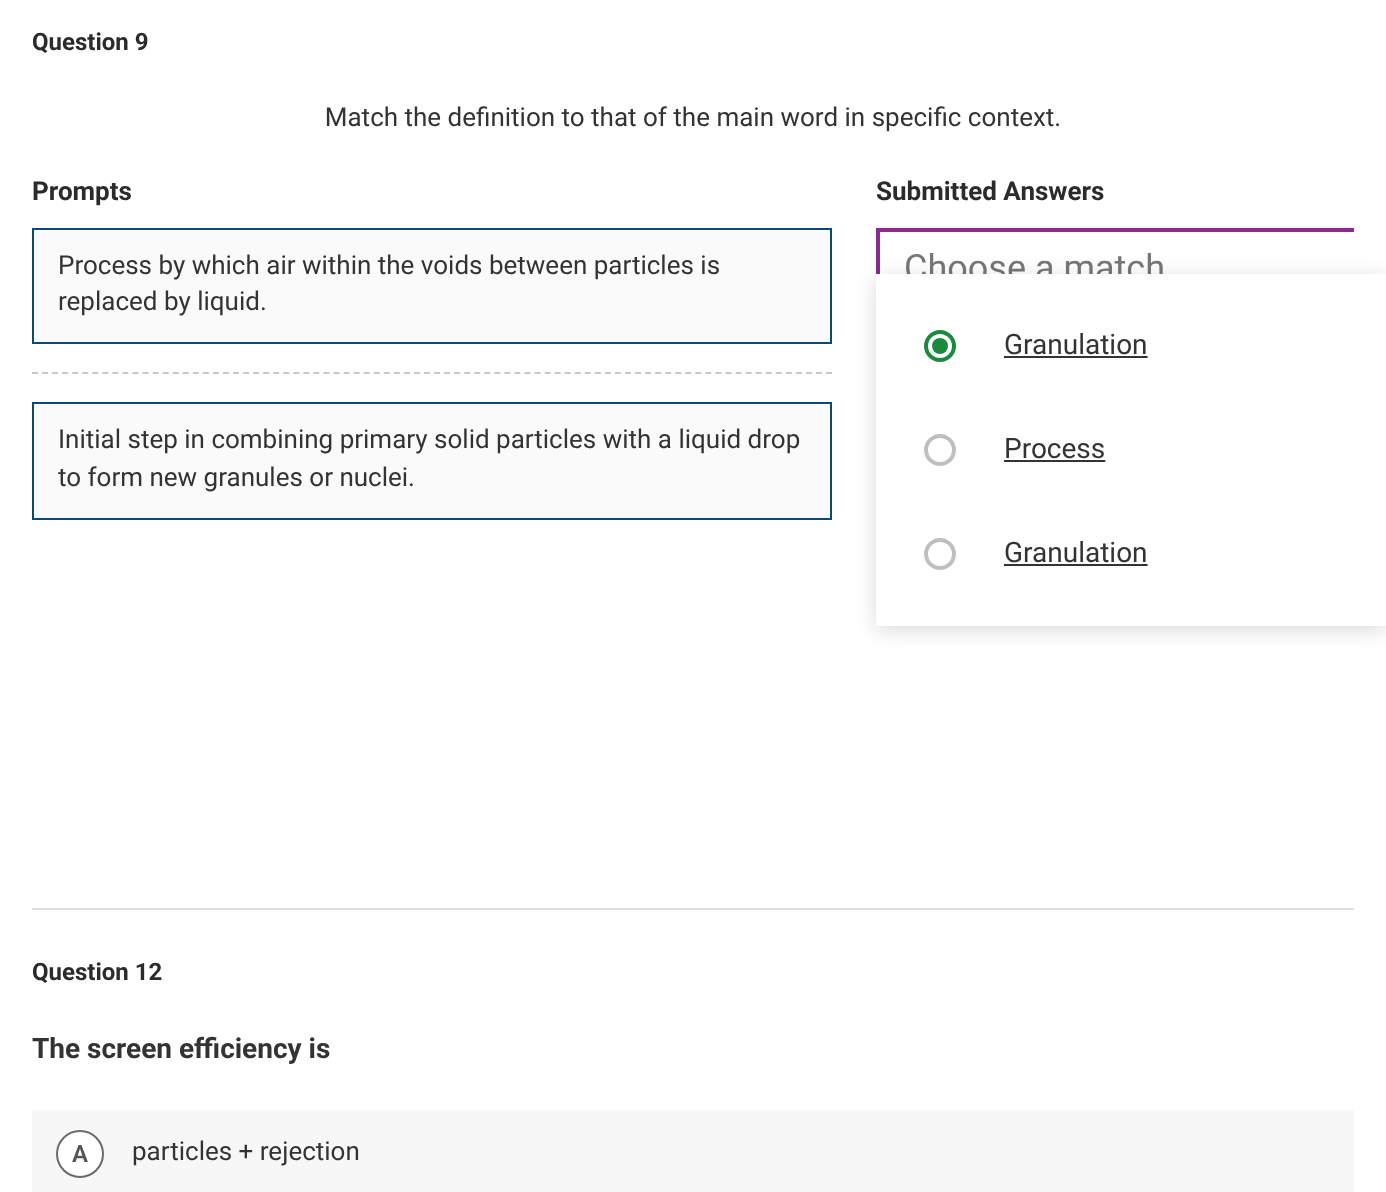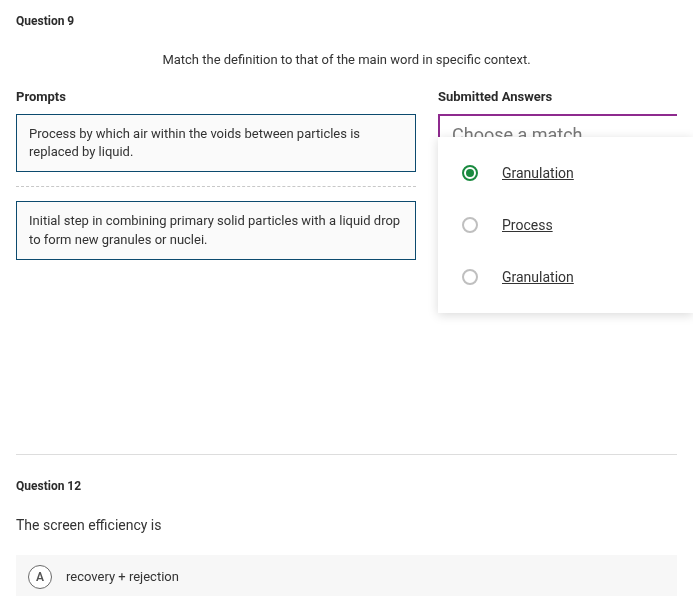--- a/index.html
+++ b/index.html
@@ -104,20 +104,21 @@
   }
   .q-divider {
     border: none;
     border-top: 1px solid #ddd;
     margin: 38px 0 24px 0;
   }
   .q10-stem {
     font-size: 14px;
     color: #333;
     margin-bottom: 22px;
+    font-weight: bold;
   }
   .answer-row {
     display: flex;
     align-items: center;
     background: #f7f7f7;
     padding: 10px 12px;
     margin-bottom: 10px;
     font-size: 13px;
     color: #333;
   }
@@ -174,16 +175,16 @@
     </div>
   </div>
 
   <hr class="q-divider" style="margin-top:180px;">
 
   <h2 class="question-title">Question 12</h2>
   <p class="q10-stem">The screen efficiency is</p>
 
   <div class="answer-row">
     <span class="letter-circle">A</span>
-    <span>recovery + rejection</span>
+    <span>particles + rejection</span>
   </div>
 
 </div>
 
 </body></html>

